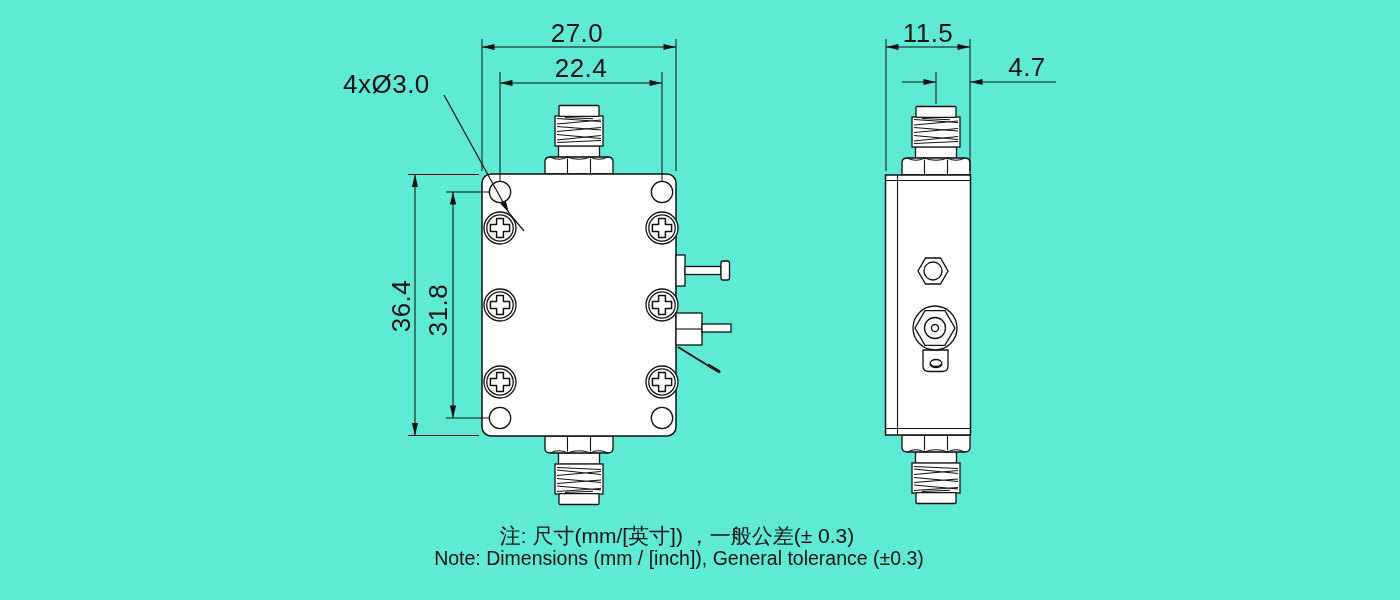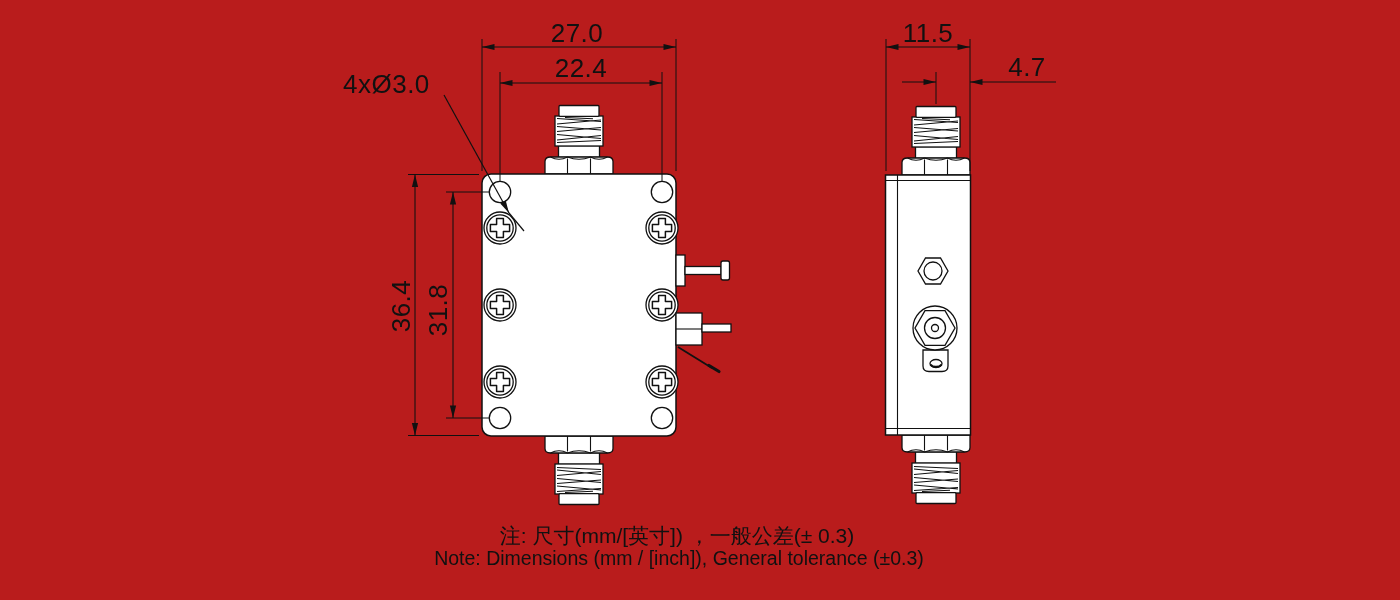--- a/index.html
+++ b/index.html
@@ -1,16 +1,16 @@
 <!DOCTYPE html>
 <html><head>
 <meta charset="utf-8">
 <style>
   html,body{margin:0;padding:0;background:#fff;}
-  .canvas{position:relative;width:1400px;height:600px;background:#b91c1c;overflow:hidden;
+  .canvas{position:relative;width:1400px;height:600px;background:#5eead4;overflow:hidden;
           font-family:"Liberation Sans", sans-serif;}
   svg{position:absolute;left:0;top:0;}
   svg text{fill:#111;font-family:"Liberation Sans", sans-serif;}
   .dimtext{font-size:26px;letter-spacing:0.5px;}
   .notezh{font-size:21px;}
   .noteen{font-size:19.5px;}
   .outline{fill:#fff;stroke:#111;stroke-width:1.5;}
   .inner{fill:#fff;stroke:#111;stroke-width:1.3;}
   .bare{fill:none;stroke:#111;stroke-width:1.3;}
   .dimline{stroke:#111;stroke-width:1.05;fill:none;marker-start:url(#arrow);marker-end:url(#arrow);}

